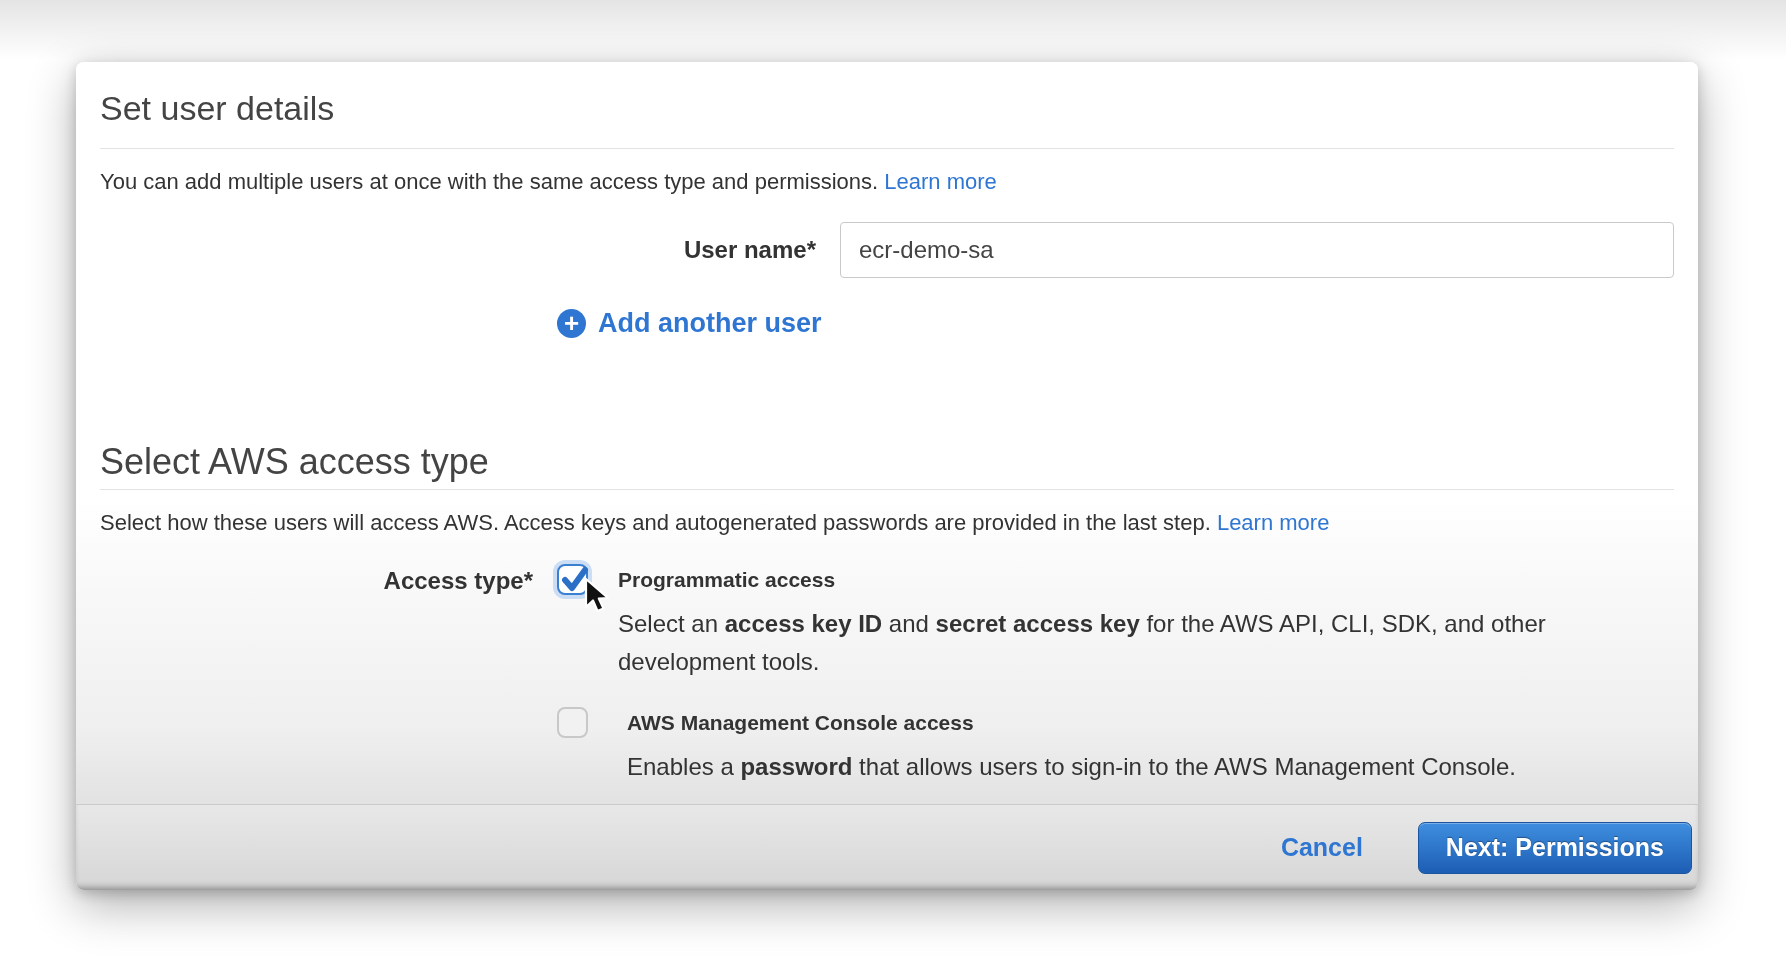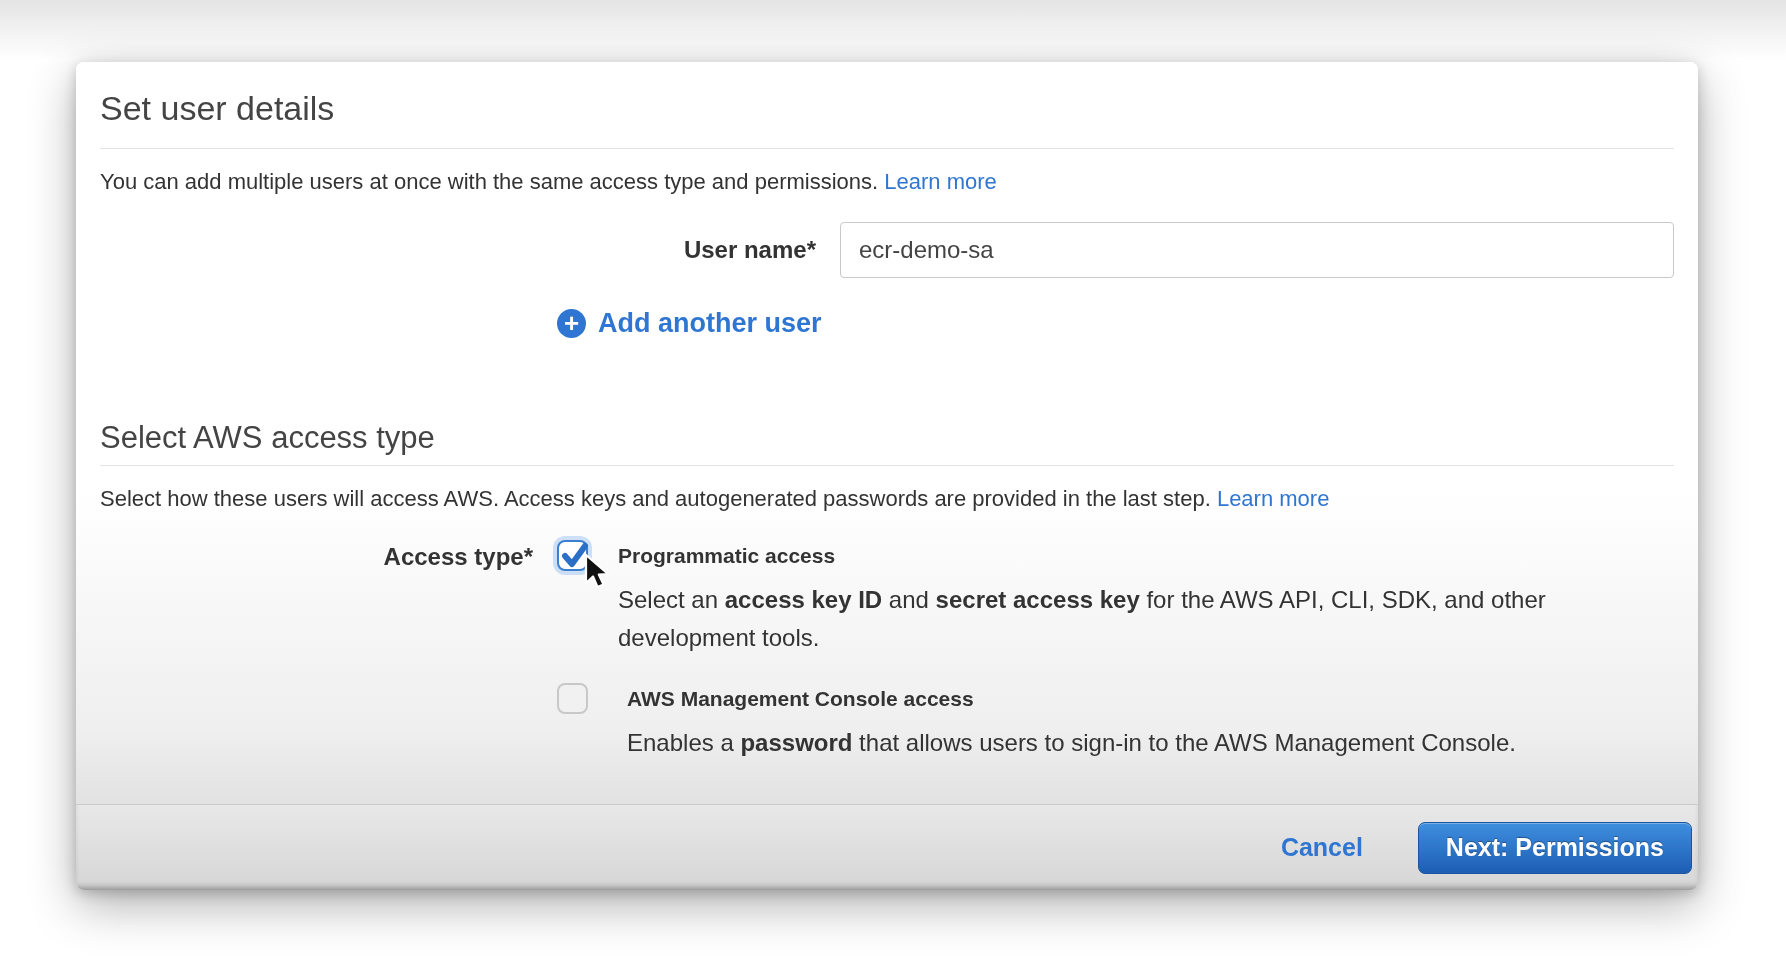--- a/index.html
+++ b/index.html
@@ -32,22 +32,22 @@
     flex: 1 1 auto;
     padding: 24px 24px 0 24px;
     background: linear-gradient(180deg, #ffffff 58%, #efefef 90%, #e2e2e2 100%);
   }
 
   h1.page-title {
     font-size: 34px; line-height: 44px;
     font-weight: 400; color: #444444;
   }
   h2.section-title {
-    margin-top: 80px;
-    font-size: 31px; line-height: 38px;
+    margin-top: 104px;
+    font-size: 36px; line-height: 38px;
     font-weight: 400; color: #444444;
   }
   .rule { border: none; border-top: 1px solid #e3e3e3; height: 0; }
   .rule-1 { margin-top: 18px; }
   .rule-2 { margin-top: 8px; }
 
   p.intro {
     margin-top: 18px;
     font-size: 22px; line-height: 30px;
     color: #333333;

